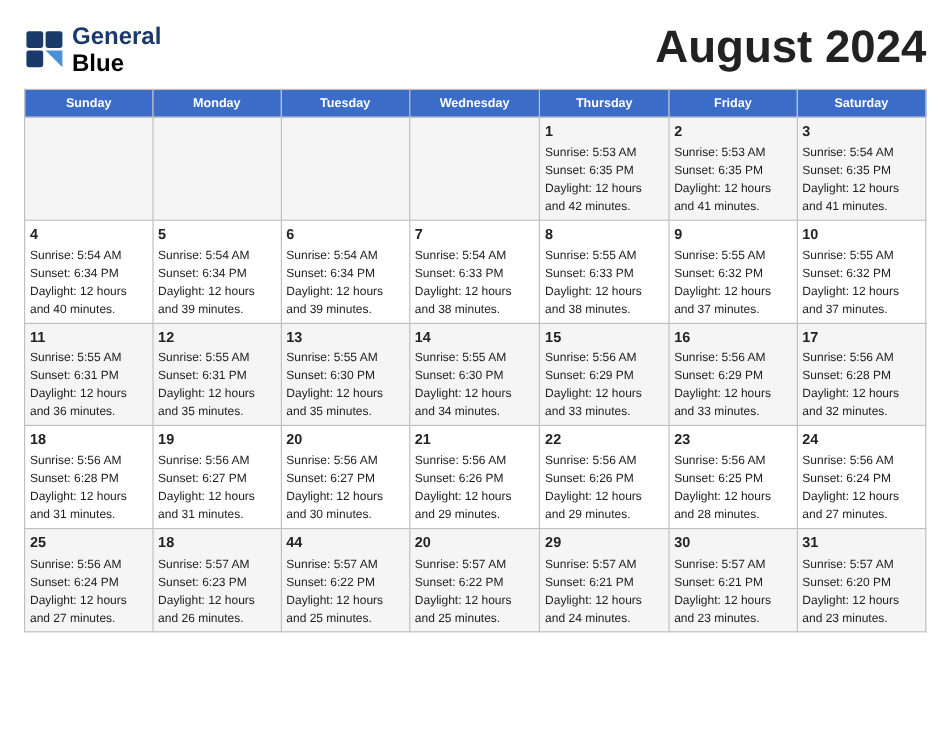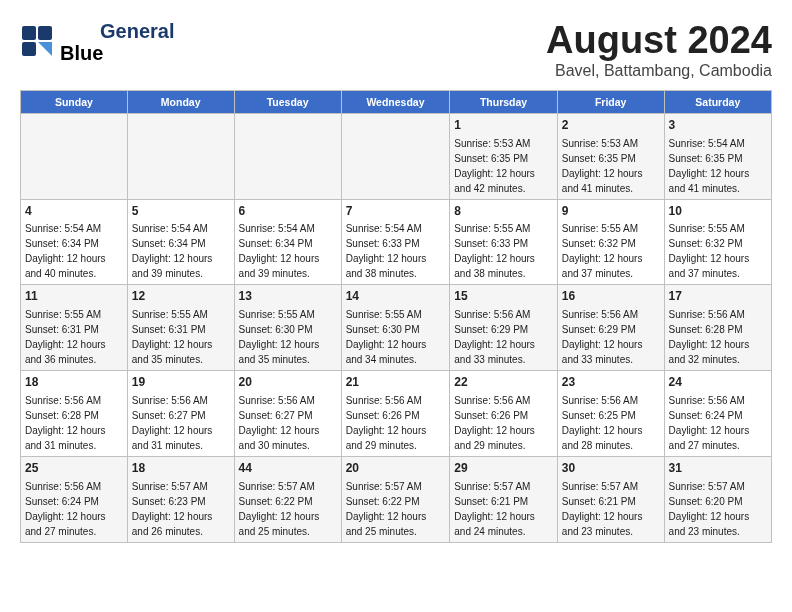--- a/index.html
+++ b/index.html
@@ -81,28 +81,27 @@
     <div style="display:flex;align-items:center;gap:4px;">
       <div style="position:relative;width:36px;height:36px;">
         <svg width="36" height="36" viewBox="0 0 36 36">
           <rect x="2" y="2" width="14" height="14" rx="2" fill="#1a3a6b"></rect>
           <rect x="18" y="2" width="14" height="14" rx="2" fill="#1a3a6b"></rect>
           <rect x="2" y="18" width="14" height="14" rx="2" fill="#1a3a6b"></rect>
           <polygon points="18,18 32,18 32,32" fill="#4a90d9"></polygon>
         </svg>
       </div>
       <div>
-        <div style="font-size:20px;font-weight:bold;color:#1a3a6b;line-height:1.1;margin-left:40px;">General</div>
+        <div style="font-size:20px;font-weight:bold;color:#1a3a6b;line-height:1.1;">General</div>
         <div style="font-size:20px;font-weight:bold;color:#000000;line-height:1.1;">Blue</div>
       </div>
     </div>
   </div>
   <div class="title-block">
     <div class="month-title">August 2024</div>
-    <div class="location">Bavel, Battambang, Cambodia</div>
   </div>
 </div>
 
 <table>
   <thead>
     <tr>
     <th>Sunday</th>
         <th>Monday</th>
         <th>Tuesday</th>
         <th>Wednesday</th>

